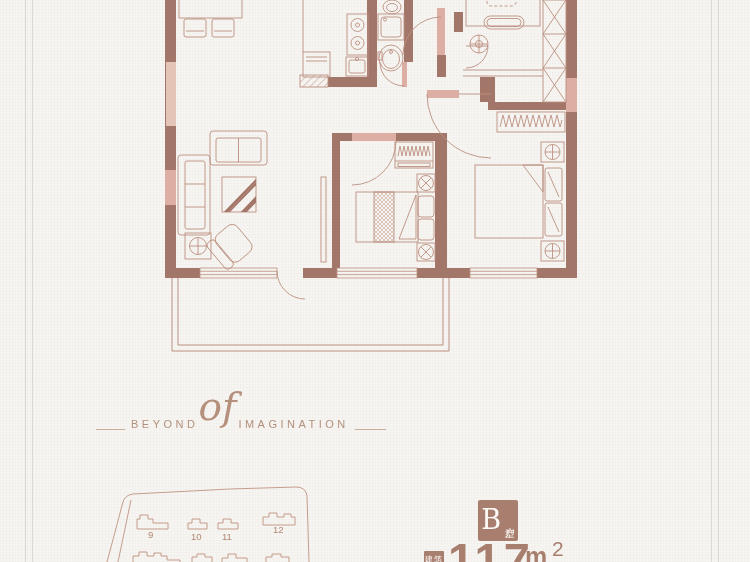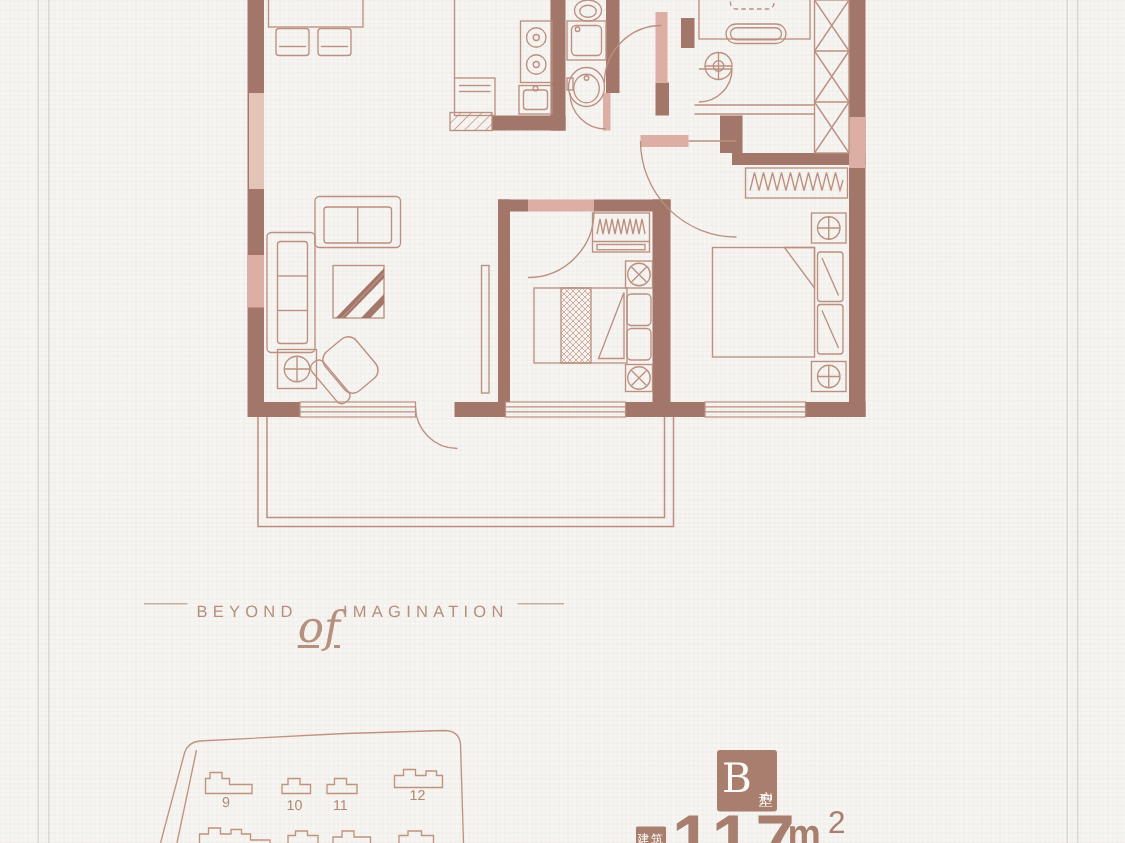--- a/index.html
+++ b/index.html
@@ -5,26 +5,26 @@
   html,body{margin:0;padding:0;background:#f7f5f2;}
   .canvas{position:relative;width:750px;height:562px;background:#f7f5f2;overflow:hidden;
           font-family:"Liberation Sans",sans-serif;}
   .canvas::before{content:"";position:absolute;inset:0;pointer-events:none;
     background-image:
       repeating-linear-gradient(0deg, rgba(175,165,150,.05) 0 1px, transparent 1px 3px),
       repeating-linear-gradient(90deg, rgba(175,165,150,.045) 0 1px, transparent 1px 3px);}
   .vline{position:absolute;top:0;bottom:0;width:1px;background:#dcd9d4;}
   svg{position:absolute;left:0;top:0;}
   
-  .tagline{position:absolute;left:96px;top:402px;height:28px;display:flex;align-items:flex-start;
+  .tagline{position:absolute;left:96px;top:402px;height:28px;display:flex;align-items:flex-end;
            color:#b3907d;}
   .tagline .rule{width:29px;height:1px;background:#c9ad9b;}
   .tagline .word{font-size:11px;letter-spacing:3.5px;margin:0 6px;white-space:nowrap;}
-  .tagline .script{font-family:"DejaVu Serif",serif;font-style:italic;font-size:29px;
-           color:#b5907c;margin:0 -4px 0 -6px;position:relative;top:-1px;text-decoration:underline;}
+  .tagline .script{font-family:"DejaVu Serif",serif;font-style:italic;font-size:39px;
+           color:#b5907c;margin:0 -4px 0 -6px;position:relative;top:-1px;}
   
   .badge{position:absolute;left:478px;top:500px;width:40px;height:41px;background:#a87e6e;
          border-radius:2px;display:flex;align-items:center;justify-content:center;gap:3px;}
   .badge .letter{font-family:"DejaVu Serif",serif;font-size:27px;color:#fdfbf8;line-height:1;
          position:relative;top:-1px;}
   .badge .vert{writing-mode:vertical-rl;font-size:9.5px;color:#fdfbf8;letter-spacing:2px;
          line-height:1.1;}
   
   .area-prefix{position:absolute;left:424px;top:551px;width:20px;height:16px;background:#a87e6e;
          color:#fdfbf8;font-size:8px;display:flex;align-items:center;justify-content:center;

